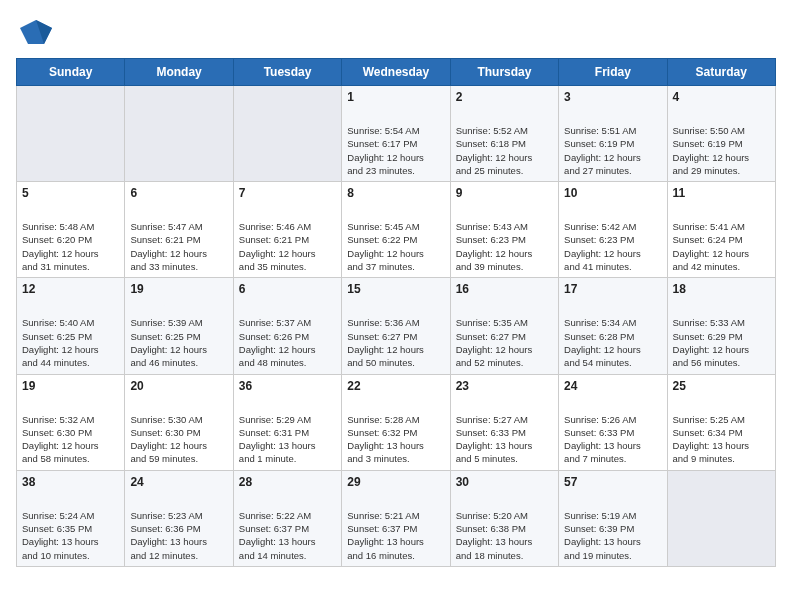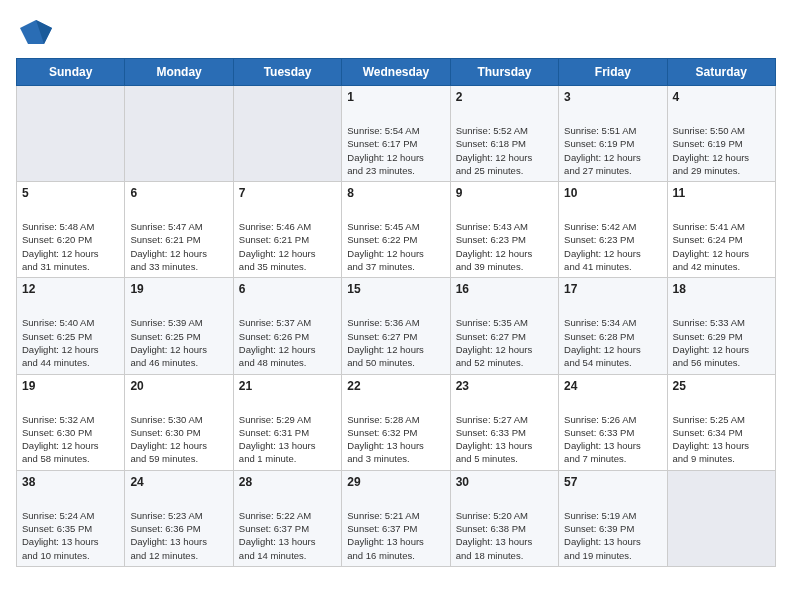--- a/index.html
+++ b/index.html
@@ -210,21 +210,21 @@
       <tr>
         <td>
           <span class="day-num">19</span>
           <div class="day-detail">Sunrise: 5:32 AM<br>Sunset: 6:30 PM<br>Daylight: 12 hours<br>and 58 minutes.</div>
         </td>
         <td>
           <span class="day-num">20</span>
           <div class="day-detail">Sunrise: 5:30 AM<br>Sunset: 6:30 PM<br>Daylight: 12 hours<br>and 59 minutes.</div>
         </td>
         <td>
-          <span class="day-num">21</span>
+          <span class="day-num">36</span>
           <div class="day-detail">Sunrise: 5:29 AM<br>Sunset: 6:31 PM<br>Daylight: 13 hours<br>and 1 minute.</div>
         </td>
         <td>
           <span class="day-num">22</span>
           <div class="day-detail">Sunrise: 5:28 AM<br>Sunset: 6:32 PM<br>Daylight: 13 hours<br>and 3 minutes.</div>
         </td>
         <td>
           <span class="day-num">23</span>
           <div class="day-detail">Sunrise: 5:27 AM<br>Sunset: 6:33 PM<br>Daylight: 13 hours<br>and 5 minutes.</div>
         </td>

